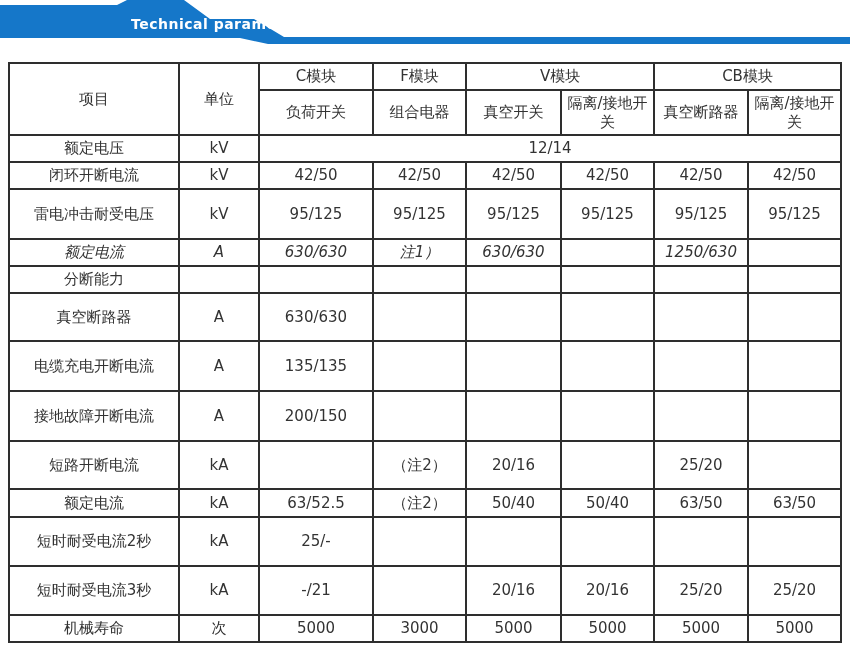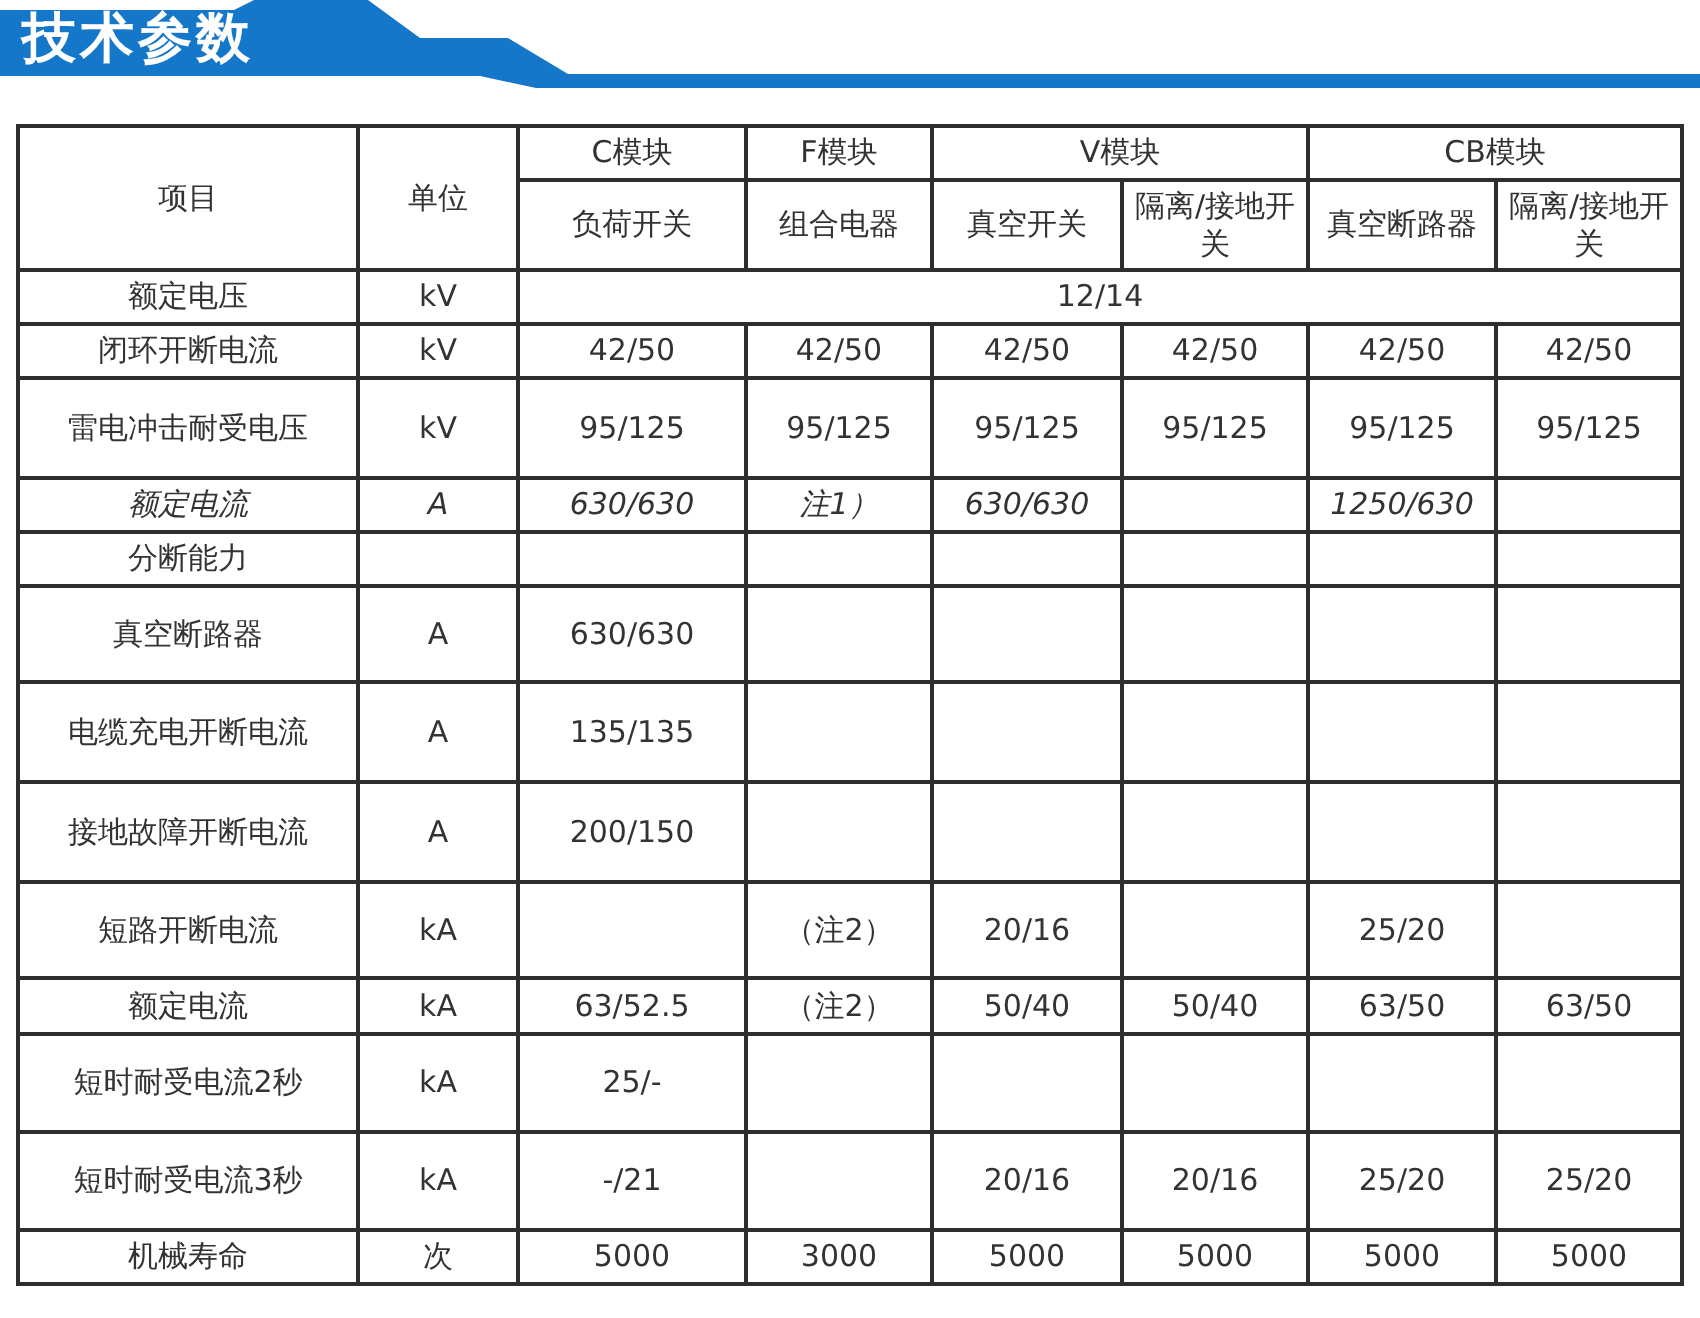--- a/index.html
+++ b/index.html
@@ -40,21 +40,21 @@
   thead tr.group-row{height:27px;}
   thead tr.sub-row{height:45px;}
 </style>
 </head>
 <body>
 
 <div class="banner">
   <svg width="850" height="46" viewBox="0 0 850 46">
     <polygon points="0,5 117,5 127,0 184,0 210,19 254,19 284,37 850,37 850,44 268,44 240,38 0,38" fill="#1577c9"></polygon>
   </svg>
-  <div class="banner-title">技术参数</div>
+  <div class="banner-subtitle">Technical parameter</div>
 </div>
 
 <table class="spec">
   <colgroup>
     <col style="width:170px">
       <col style="width:80px">
       <col style="width:114px">
       <col style="width:93px">
     <col style="width:95px">
       <col style="width:93px">

